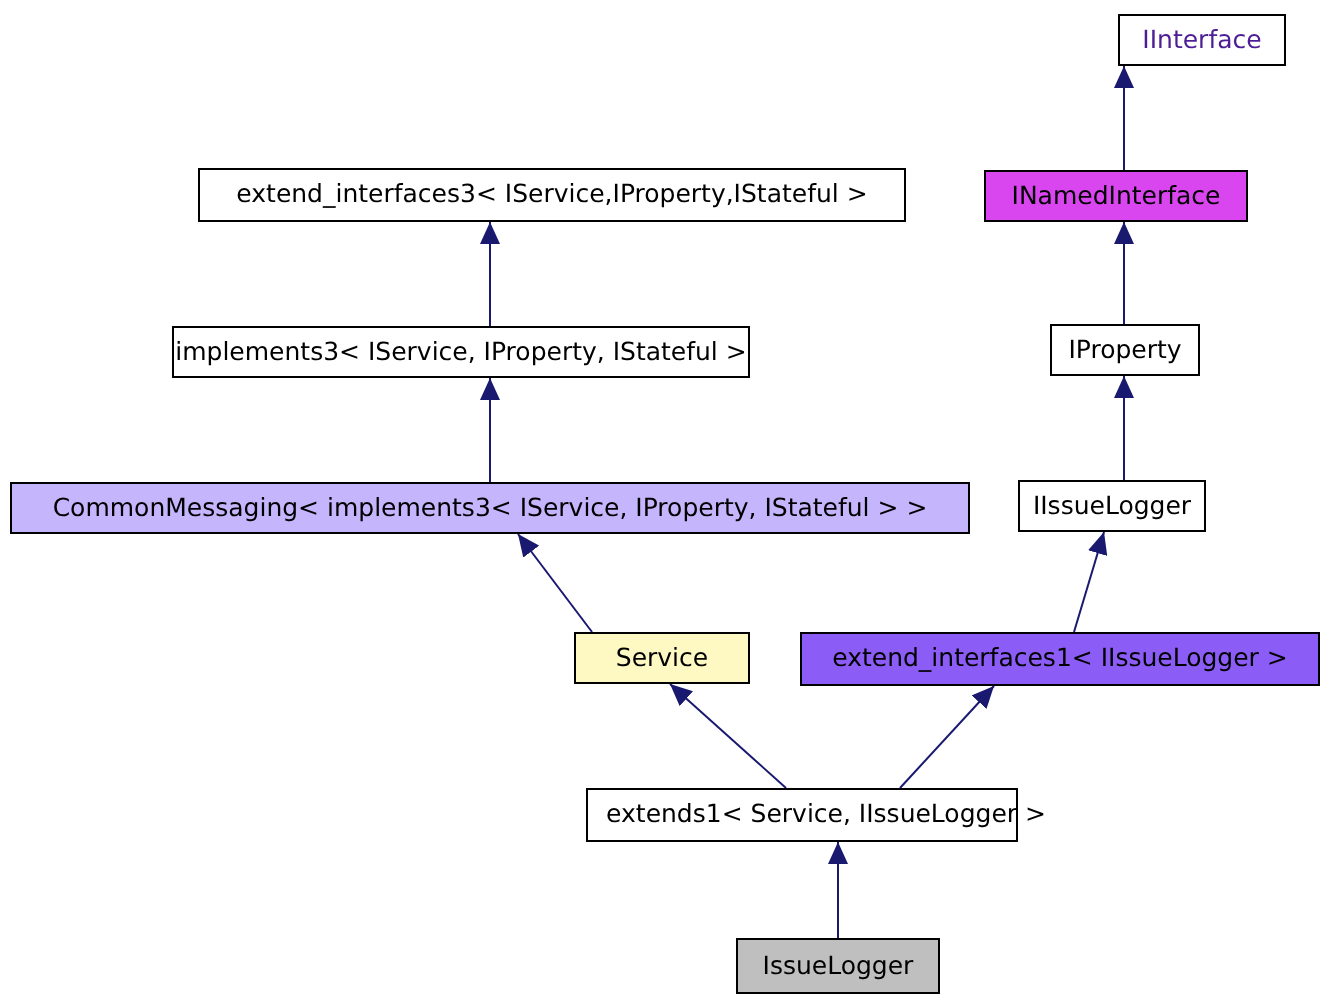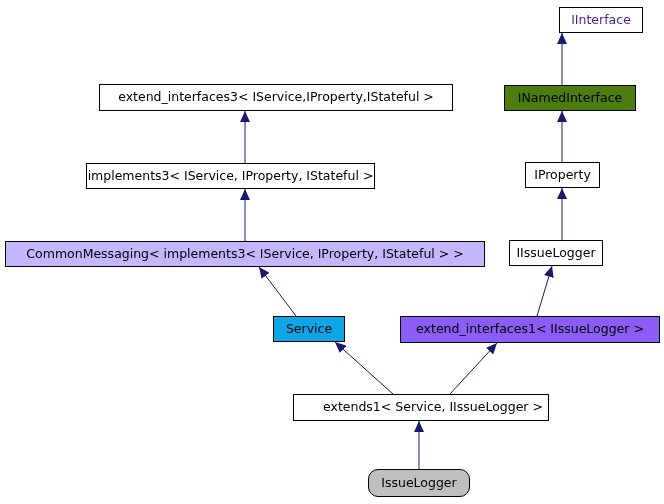--- a/index.html
+++ b/index.html
@@ -33,21 +33,20 @@
     align-items: center;
     justify-content: center;
     font-size: 12.5px;
     line-height: 1;
     white-space: nowrap;
     cursor: pointer;
   }
   .node.highlight {
     background: #bfbfbf;
     cursor: default;
-    border-radius: 10px;
   }
 </style>
 </head>
 <body>
 
 <div class="canvas">
   <svg class="edges-layer" width="664" height="504" viewBox="0 0 664 504" xmlns="http://www.w3.org/2000/svg">
     <defs>
       <marker id="arrowhead" markerUnits="userSpaceOnUse" markerWidth="12" markerHeight="10" refX="11" refY="5" orient="auto">
         <path d="M0,0 L11,5 L0,10 Z" fill="#191970"></path>
@@ -61,24 +60,24 @@
         <line x1="245" y1="241" x2="245" y2="189" stroke="#191970" stroke-width="1" marker-end="url(#arrowhead)"></line>
         <line x1="296" y1="316" x2="259" y2="267" stroke="#191970" stroke-width="1" marker-end="url(#arrowhead)"></line>
         <line x1="537" y1="316" x2="552" y2="266" stroke="#191970" stroke-width="1" marker-end="url(#arrowhead)"></line>
         <line x1="393" y1="394" x2="335" y2="342" stroke="#191970" stroke-width="1" marker-end="url(#arrowhead)"></line>
         <line x1="450" y1="394" x2="497" y2="343" stroke="#191970" stroke-width="1" marker-end="url(#arrowhead)"></line>
         <line x1="419" y1="469" x2="419" y2="421" stroke="#191970" stroke-width="1" marker-end="url(#arrowhead)"></line>
       </g>
   </svg>
   <div id="nodes-layer">
       <div class="node" style="left: 519px; top: 7px; width: 84px; height: 26px; border-color: rgb(0, 0, 0); background: rgb(255, 255, 255); color: #4c1d95; margin-left: 40px;">IInterface</div>
-      <div class="node" style="left: 504px; top: 85px; width: 132px; height: 26px; border-color: rgb(0, 0, 0); background: #4d7c0f; color: rgb(0, 0, 0);">INamedInterface</div>
+      <div class="node" style="left: 492px; top: 85px; width: 132px; height: 26px; border-color: rgb(0, 0, 0); background: #d946ef; color: rgb(0, 0, 0);">INamedInterface</div>
       <div class="node" style="left: 525px; top: 162px; width: 75px; height: 26px; border-color: rgb(0, 0, 0); background: rgb(255, 255, 255); color: rgb(0, 0, 0);">IProperty</div>
       <div class="node" style="left: 509px; top: 240px; width: 94px; height: 26px; border-color: rgb(0, 0, 0); background: rgb(255, 255, 255); color: rgb(0, 0, 0);">IIssueLogger</div>
       <div class="node" style="left: 69px; top: 84px; width: 354px; height: 27px; border-color: rgb(0, 0, 0); background: rgb(255, 255, 255); color: rgb(0, 0, 0); margin-left: 30px;">extend_interfaces3&lt; IService,IProperty,IStateful &gt;</div>
       <div class="node" style="left: 86px; top: 163px; width: 289px; height: 26px; border-color: rgb(0, 0, 0); background: rgb(255, 255, 255); color: rgb(0, 0, 0);">implements3&lt; IService, IProperty, IStateful &gt;</div>
       <div class="node" style="left: 5px; top: 241px; width: 480px; height: 26px; border-color: rgb(0, 0, 0); background: #c4b5fd; color: rgb(0, 0, 0);">CommonMessaging&lt; implements3&lt; IService, IProperty, IStateful &gt; &gt;</div>
-      <div class="node" style="left: 273px; top: 316px; width: 72px; height: 26px; border-color: rgb(0, 0, 0); background: #0ea5e9; color: rgb(0, 0, 0);">Service</div>
+      <div class="node" style="left: 287px; top: 316px; width: 88px; height: 26px; border-color: rgb(0, 0, 0); background: #fef9c3; color: rgb(0, 0, 0);">Service</div>
       <div class="node" style="left: 400px; top: 316px; width: 260px; height: 27px; border-color: rgb(0, 0, 0); background: #8b5cf6; color: rgb(0, 0, 0);">extend_interfaces1&lt; IIssueLogger &gt;</div>
-      <div class="node" style="left: 293px; top: 394px; width: 256px; height: 27px; border-color: rgb(0, 0, 0); background: rgb(255, 255, 255); color: rgb(0, 0, 0); padding-left: 24px;">extends1&lt; Service, IIssueLogger &gt;</div>
+      <div class="node" style="left: 293px; top: 394px; width: 216px; height: 27px; border-color: rgb(0, 0, 0); background: rgb(255, 255, 255); color: rgb(0, 0, 0); padding-left: 24px;">extends1&lt; Service, IIssueLogger &gt;</div>
       <div class="node highlight" style="left: 368px; top: 469px; width: 102px; height: 28px; border-color: rgb(0, 0, 0); background: rgb(191, 191, 191); color: rgb(0, 0, 0);">IssueLogger</div>
     </div>
 </div>
 
 </body></html>

